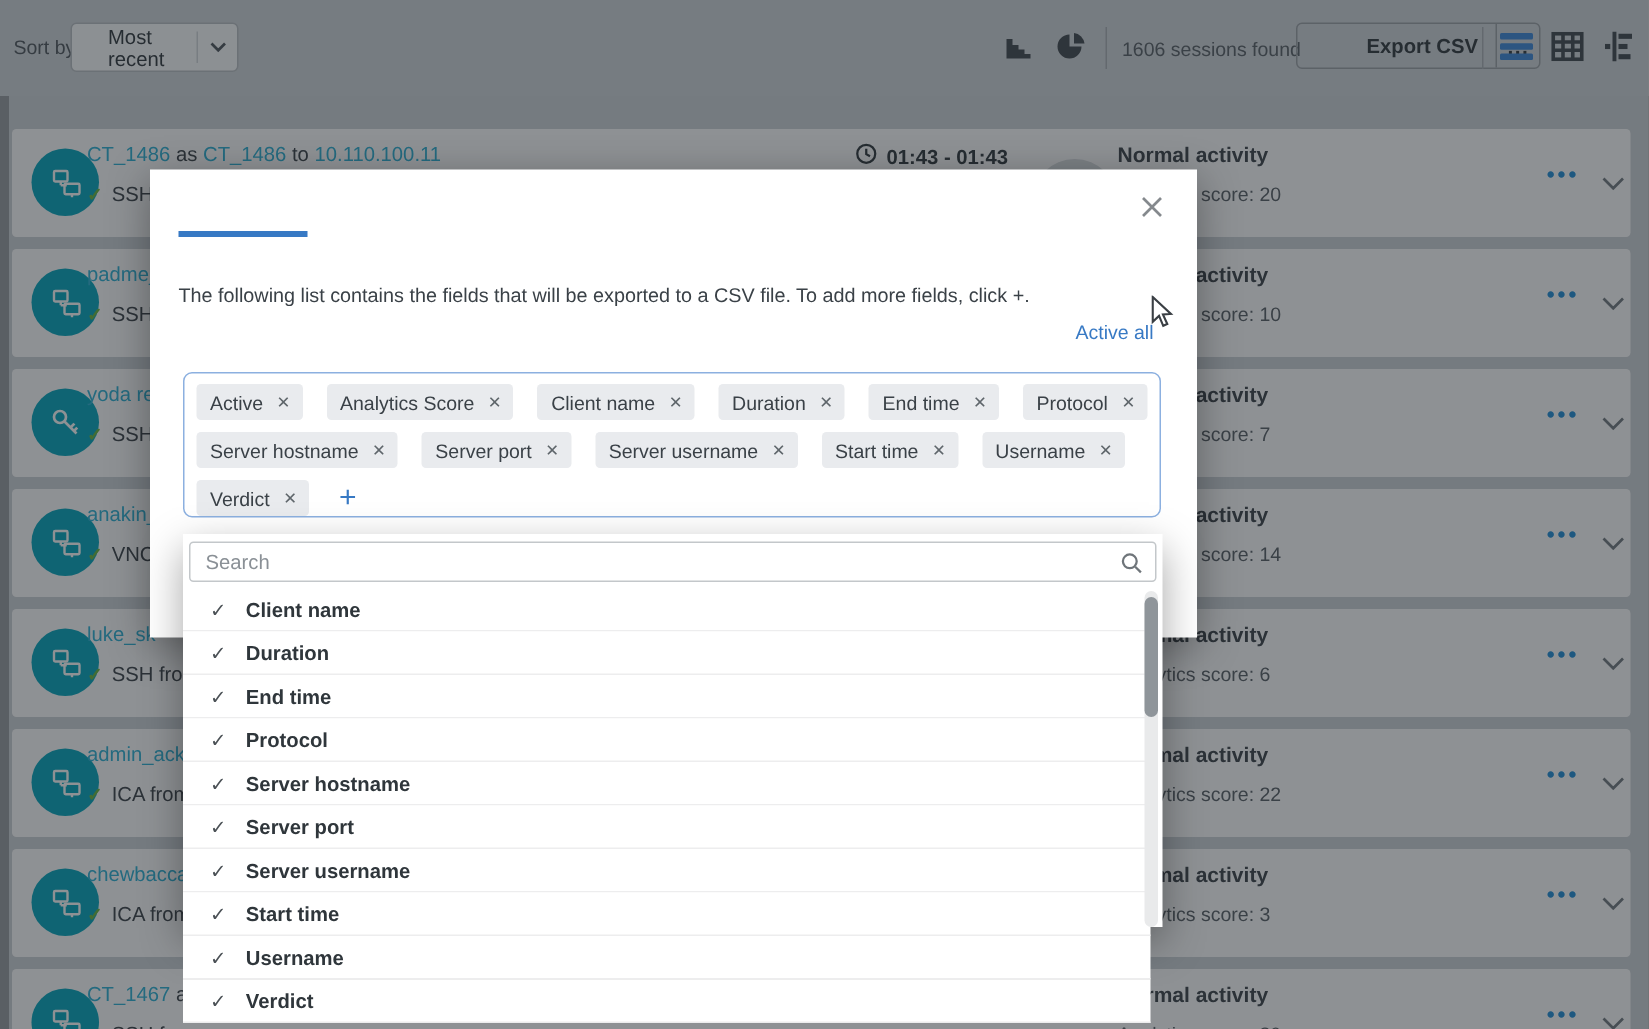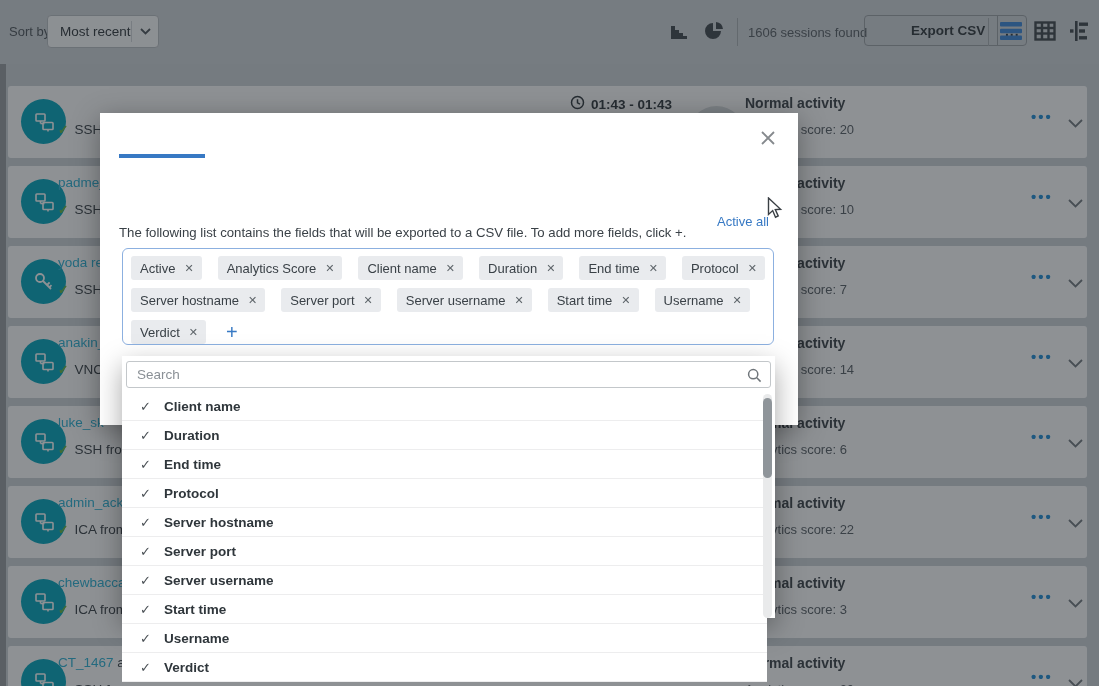--- a/index.html
+++ b/index.html
@@ -9,21 +9,21 @@
     font-family:"Liberation Sans", sans-serif; background:#cdd2d6;
     -webkit-font-smoothing:antialiased;
   }
   
   .topbar { position:absolute; left:0; top:0; width:1099px; height:64px; background:#cfd4d8; }
   .sortby-label { position:absolute; left:9px; top:24px; font-size:13px; color:#4d545a; }
   .sort-select {
     position:absolute; left:47px; top:15px; width:112px; height:33px; background:#fbfcfc;
     border:1px solid #b9bec2; border-radius:4px; display:flex; align-items:center; cursor:pointer;
   }
-  .sort-select .val { flex:1; padding-left:12px; font-size:13.5px; color:#2f363b; }
+  .sort-select .val { flex:1; padding-left:24px; font-size:13.5px; color:#2f363b; }
   .sort-select .vsep { width:1px; height:21px; background:#d3d7da; }
   .sort-select .chev { width:26px; display:flex; justify-content:center; }
   .tb-icon { position:absolute; top:20px; cursor:pointer; }
   .tb-div { position:absolute; top:18px; width:1px; height:28px; background:#a9aeb3; }
   .sessions-found { position:absolute; left:748px; top:25px; font-size:13px; color:#575e64; }
   .export-group {
     position:absolute; left:864px; top:15px; height:31px; border:1px solid #9aa0a5;
     border-radius:4px; display:flex; align-items:stretch; background:transparent;padding-left:34px;
   }
   .export-btn { padding:0 12px; display:flex; align-items:center; font-size:13.5px; font-weight:700; color:#2f363b; cursor:pointer; }
@@ -43,21 +43,21 @@
   .dots { position:absolute; left:1018px; top:22px; width:32px; text-align:center; color:var(--dotsblue); font-size:15px; font-weight:700; letter-spacing:2px; cursor:pointer; }
   .rowchev { position:absolute; left:1060px; top:28px; cursor:pointer; }
   .avatar { position:absolute; left:680px; top:20px; width:57px; height:57px; border-radius:50%; background:#d9dcdf; }
   
   .dim { position:absolute; inset:0; background:rgba(30,36,42,0.5); z-index:5; }
   
   .modal { position:absolute; left:100px; top:113px; width:698px; height:312px; background:#fff; z-index:10; box-shadow:0 6px 26px rgba(0,0,0,0.35); }
   .m-title { position:absolute; left:19px; top:17px; font-size:16px; font-weight:700; color:#16191c; }
   .m-titlebar { position:absolute; left:19px; top:41px; width:86px; height:4px; background:var(--accent); }
   .m-close { position:absolute; right:22px; top:17px; cursor:pointer; }
-  .m-desc { position:absolute; left:19px; top:76px; font-size:13.2px; color:#3a4147;margin-top:36px; }
+  .m-desc { position:absolute; left:19px; top:76px; font-size:13.2px; color:#3a4147; }
   .m-clear { position:absolute; right:29px; top:101px; font-size:13px; color:var(--accent); cursor:pointer; }
   .chipbox {
     position:absolute; left:22px; top:135px; width:652px; height:97px;
     border:1px solid #8cb0e0; border-radius:6px; padding:7px 8px;
     display:flex; flex-wrap:wrap; align-content:flex-start; column-gap:16px; row-gap:8px;
   }
   .chip { display:inline-flex; align-items:center; gap:9px; height:24px; padding:0 8px 0 9px; background:#e9ebee; border-radius:3px; font-size:13px; color:#3a4147; cursor:pointer; }
   .chip .x { font-size:11px; color:#5f666b; cursor:pointer; }
   .addfield { display:inline-flex; align-items:center; height:24px; color:var(--accent); font-size:20px; font-weight:400; margin-left:4px; cursor:pointer; }
   
@@ -144,20 +144,21 @@
     <span class="ic-circle">
           <svg width="26" height="26" viewBox="0 0 26 26" fill="none" stroke="#fff" stroke-width="1.6">
   <rect x="5" y="5" width="9" height="7" rx="0.8"></rect>
             <line x1="9.5" y1="12" x2="9.5" y2="14.5"></line>
   <rect x="12" y="13.5" width="10" height="7" rx="0.8"></rect>
             <line x1="17" y1="20.5" x2="17" y2="22.5"></line>
   <path d="M9.5 14.5 h4"></path>
           </svg>
         </span>
     <span class="avatar"></span>
+    <div class="line1"><span class="lnk">CT_1486</span> <span>as</span> <span class="lnk">CT_1486</span> <span>to</span> <span class="lnk">10.110.100.11</span></div>
     <div class="line2"><span class="chk">✓</span>SSH</div>
     <div class="timeblk">
           <span><svg width="15" height="15" viewBox="0 0 15 15" fill="none" stroke="#2f363b" stroke-width="1.5">
   <circle cx="7.5" cy="7.5" r="6"></circle>
               <path d="M7.5 4.2 V7.8 L10 9.2"></path>
             </svg></span>
           <span>01:43 - 01:43</span>
         </div>
     <div class="activity">Normal activity</div>
     <div class="score">Analytics score: 20</div>

